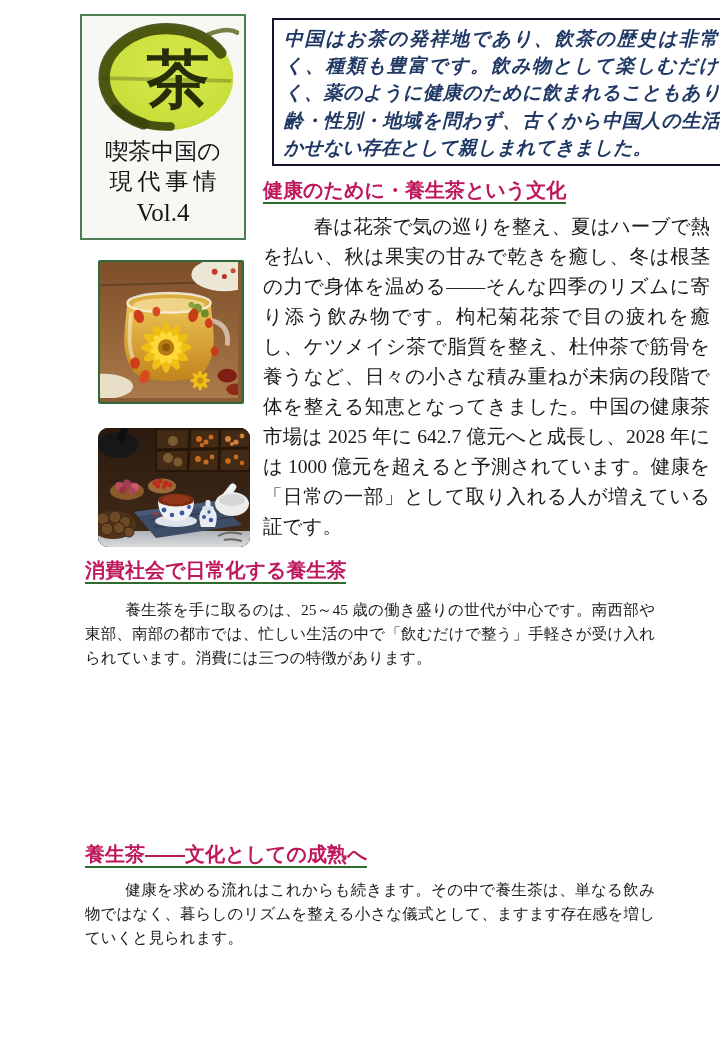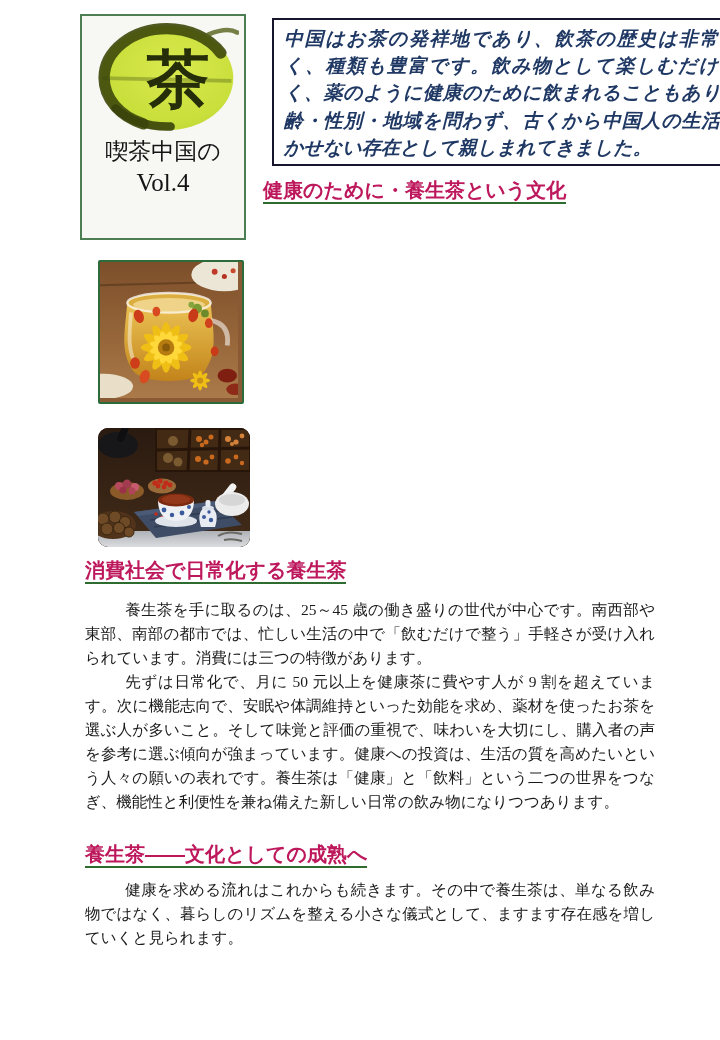--- a/index.html
+++ b/index.html
@@ -86,31 +86,33 @@
         </defs>
         <ellipse cx="84" cy="60" rx="70" ry="55" fill="url(#lg)"></ellipse>
         <ellipse cx="84" cy="60" rx="66" ry="52" fill="none" stroke="#414b0c" stroke-width="12" stroke-linecap="round" stroke-dasharray="225 150" stroke-dashoffset="-118" opacity="0.92"></ellipse>
         <path d="M30,92 Q52,112 88,111" fill="none" stroke="#39430b" stroke-width="9" stroke-linecap="round" opacity="0.9"></path>
         <path d="M128,14 Q148,6 158,12" fill="none" stroke="#55601a" stroke-width="5" stroke-linecap="round" opacity="0.8"></path>
         <path d="M16,60 L152,63" stroke="rgba(60,70,15,0.32)" stroke-width="4"></path>
         <text x="96" y="84" text-anchor="middle" font-family="'Liberation Serif','DejaVu Serif',serif" font-size="66" font-weight="bold" fill="#252e08">茶</text>
       </svg>
     </div>
     <div class="logo-title">喫茶中国の</div>
+    <div class="logo-title spaced">現代事情</div>
     <div class="logo-vol">Vol.4</div>
   </div>
 
   <div class="intro-box">
     <p>中国はお茶の発祥地であり、飲茶の歴史は非常に長く、種類も豊富です。飲み物として楽しむだけでなく、薬のように健康のために飲まれることもあり、年齢・性別・地域を問わず、古くから中国人の生活に欠かせない存在として親しまれてきました。</p>
   </div>
 
   <h2 class="heading heading-1">
     <span>健康のために・養生茶という文化</span>
   </h2>
   <div class="body-col sec1-body">
+    <p>春は花茶で気の巡りを整え、夏はハーブで熱を払い、秋は果実の甘みで乾きを癒し、冬は根茎の力で身体を温める——そんな四季のリズムに寄り添う飲み物です。枸杞菊花茶で目の疲れを癒し、ケツメイシ茶で脂質を整え、杜仲茶で筋骨を養うなど、日々の小さな積み重ねが未病の段階で体を整える知恵となってきました。中国の健康茶市場は 2025 年に 642.7 億元へと成長し、2028 年には 1000 億元を超えると予測されています。健康を「日常の一部」として取り入れる人が増えている証です。</p>
   </div>
 
   <figure class="photo-1" style="margin:0" title="菊花と枸杞の入ったガラスの養生茶">
     <svg width="138" height="136" viewBox="0 0 142 140">
       <defs>
         <linearGradient id="wood" x1="0" y1="0" x2="0" y2="1">
           <stop offset="0%" stop-color="#7d4f2a"></stop>
           <stop offset="55%" stop-color="#96663a"></stop>
           <stop offset="100%" stop-color="#aa7a4a"></stop>
         </linearGradient>
@@ -291,21 +293,20 @@
       </g>
       <path d="M120,108 q10,-6 24,-2 M126,112 q8,-2 18,1" stroke="#6a6a64" stroke-width="2" fill="none"></path>
     </svg>
   </figure>
 
   <h2 class="heading heading-2">
     <span>消費社会で日常化する養生茶</span>
   </h2>
   <div class="body-col sec2-body">
     <p>養生茶を手に取るのは、25～45 歳の働き盛りの世代が中心です。南西部や東部、南部の都市では、忙しい生活の中で「飲むだけで整う」手軽さが受け入れられています。消費には三つの特徴があります。</p>
-    <p>先ずは日常化で、月に 50 元以上を健康茶に費やす人が 9 割を超えています。次に機能志向で、安眠や体調維持といった効能を求め、薬材を使ったお茶を選ぶ人が多いこと。そして味覚と評価の重視で、味わいを大切にし、購入者の声を参考に選ぶ傾向が強まっています。健康への投資は、生活の質を高めたいという人々の願いの表れです。養生茶は「健康」と「飲料」という二つの世界をつなぎ、機能性と利便性を兼ね備えた新しい日常の飲み物になりつつあります。</p>
   </div>
 
   <h2 class="heading heading-3">
     <span>養生茶——文化としての成熟へ</span>
   </h2>
   <div class="body-col sec3-body">
     <p>健康を求める流れはこれからも続きます。その中で養生茶は、単なる飲み物ではなく、暮らしのリズムを整える小さな儀式として、ますます存在感を増していくと見られます。</p>
   </div>
 
 </div>

